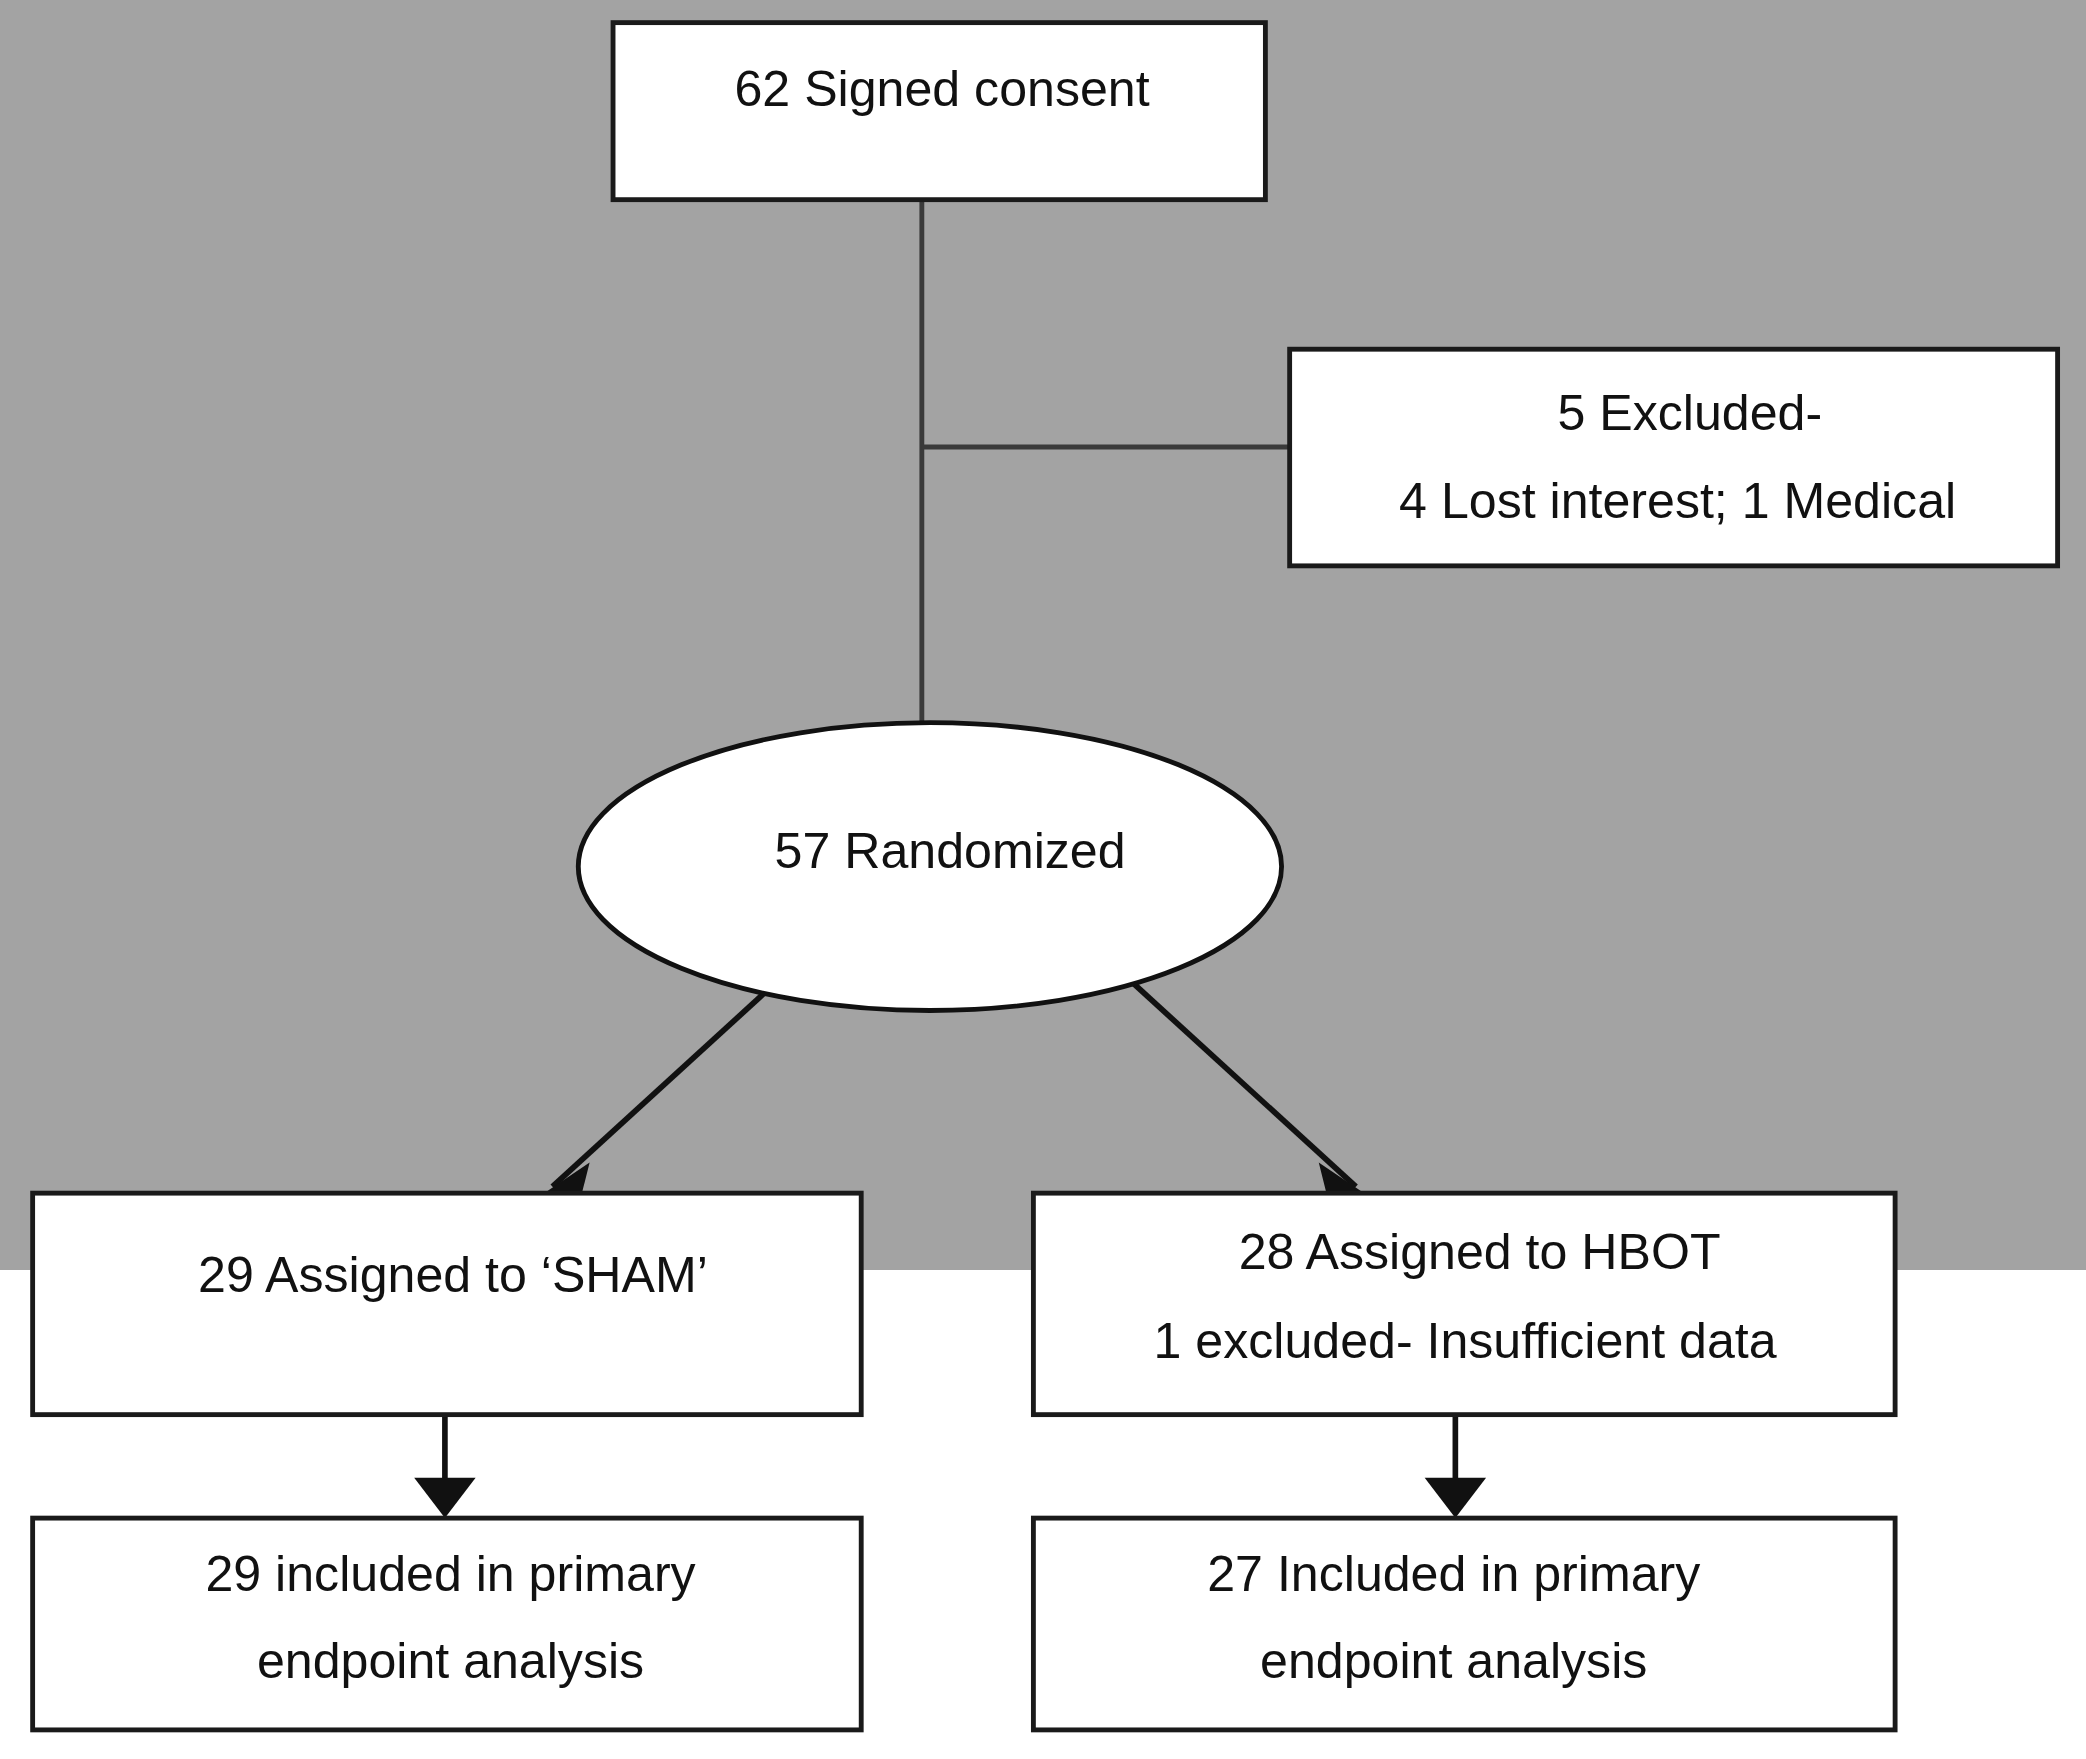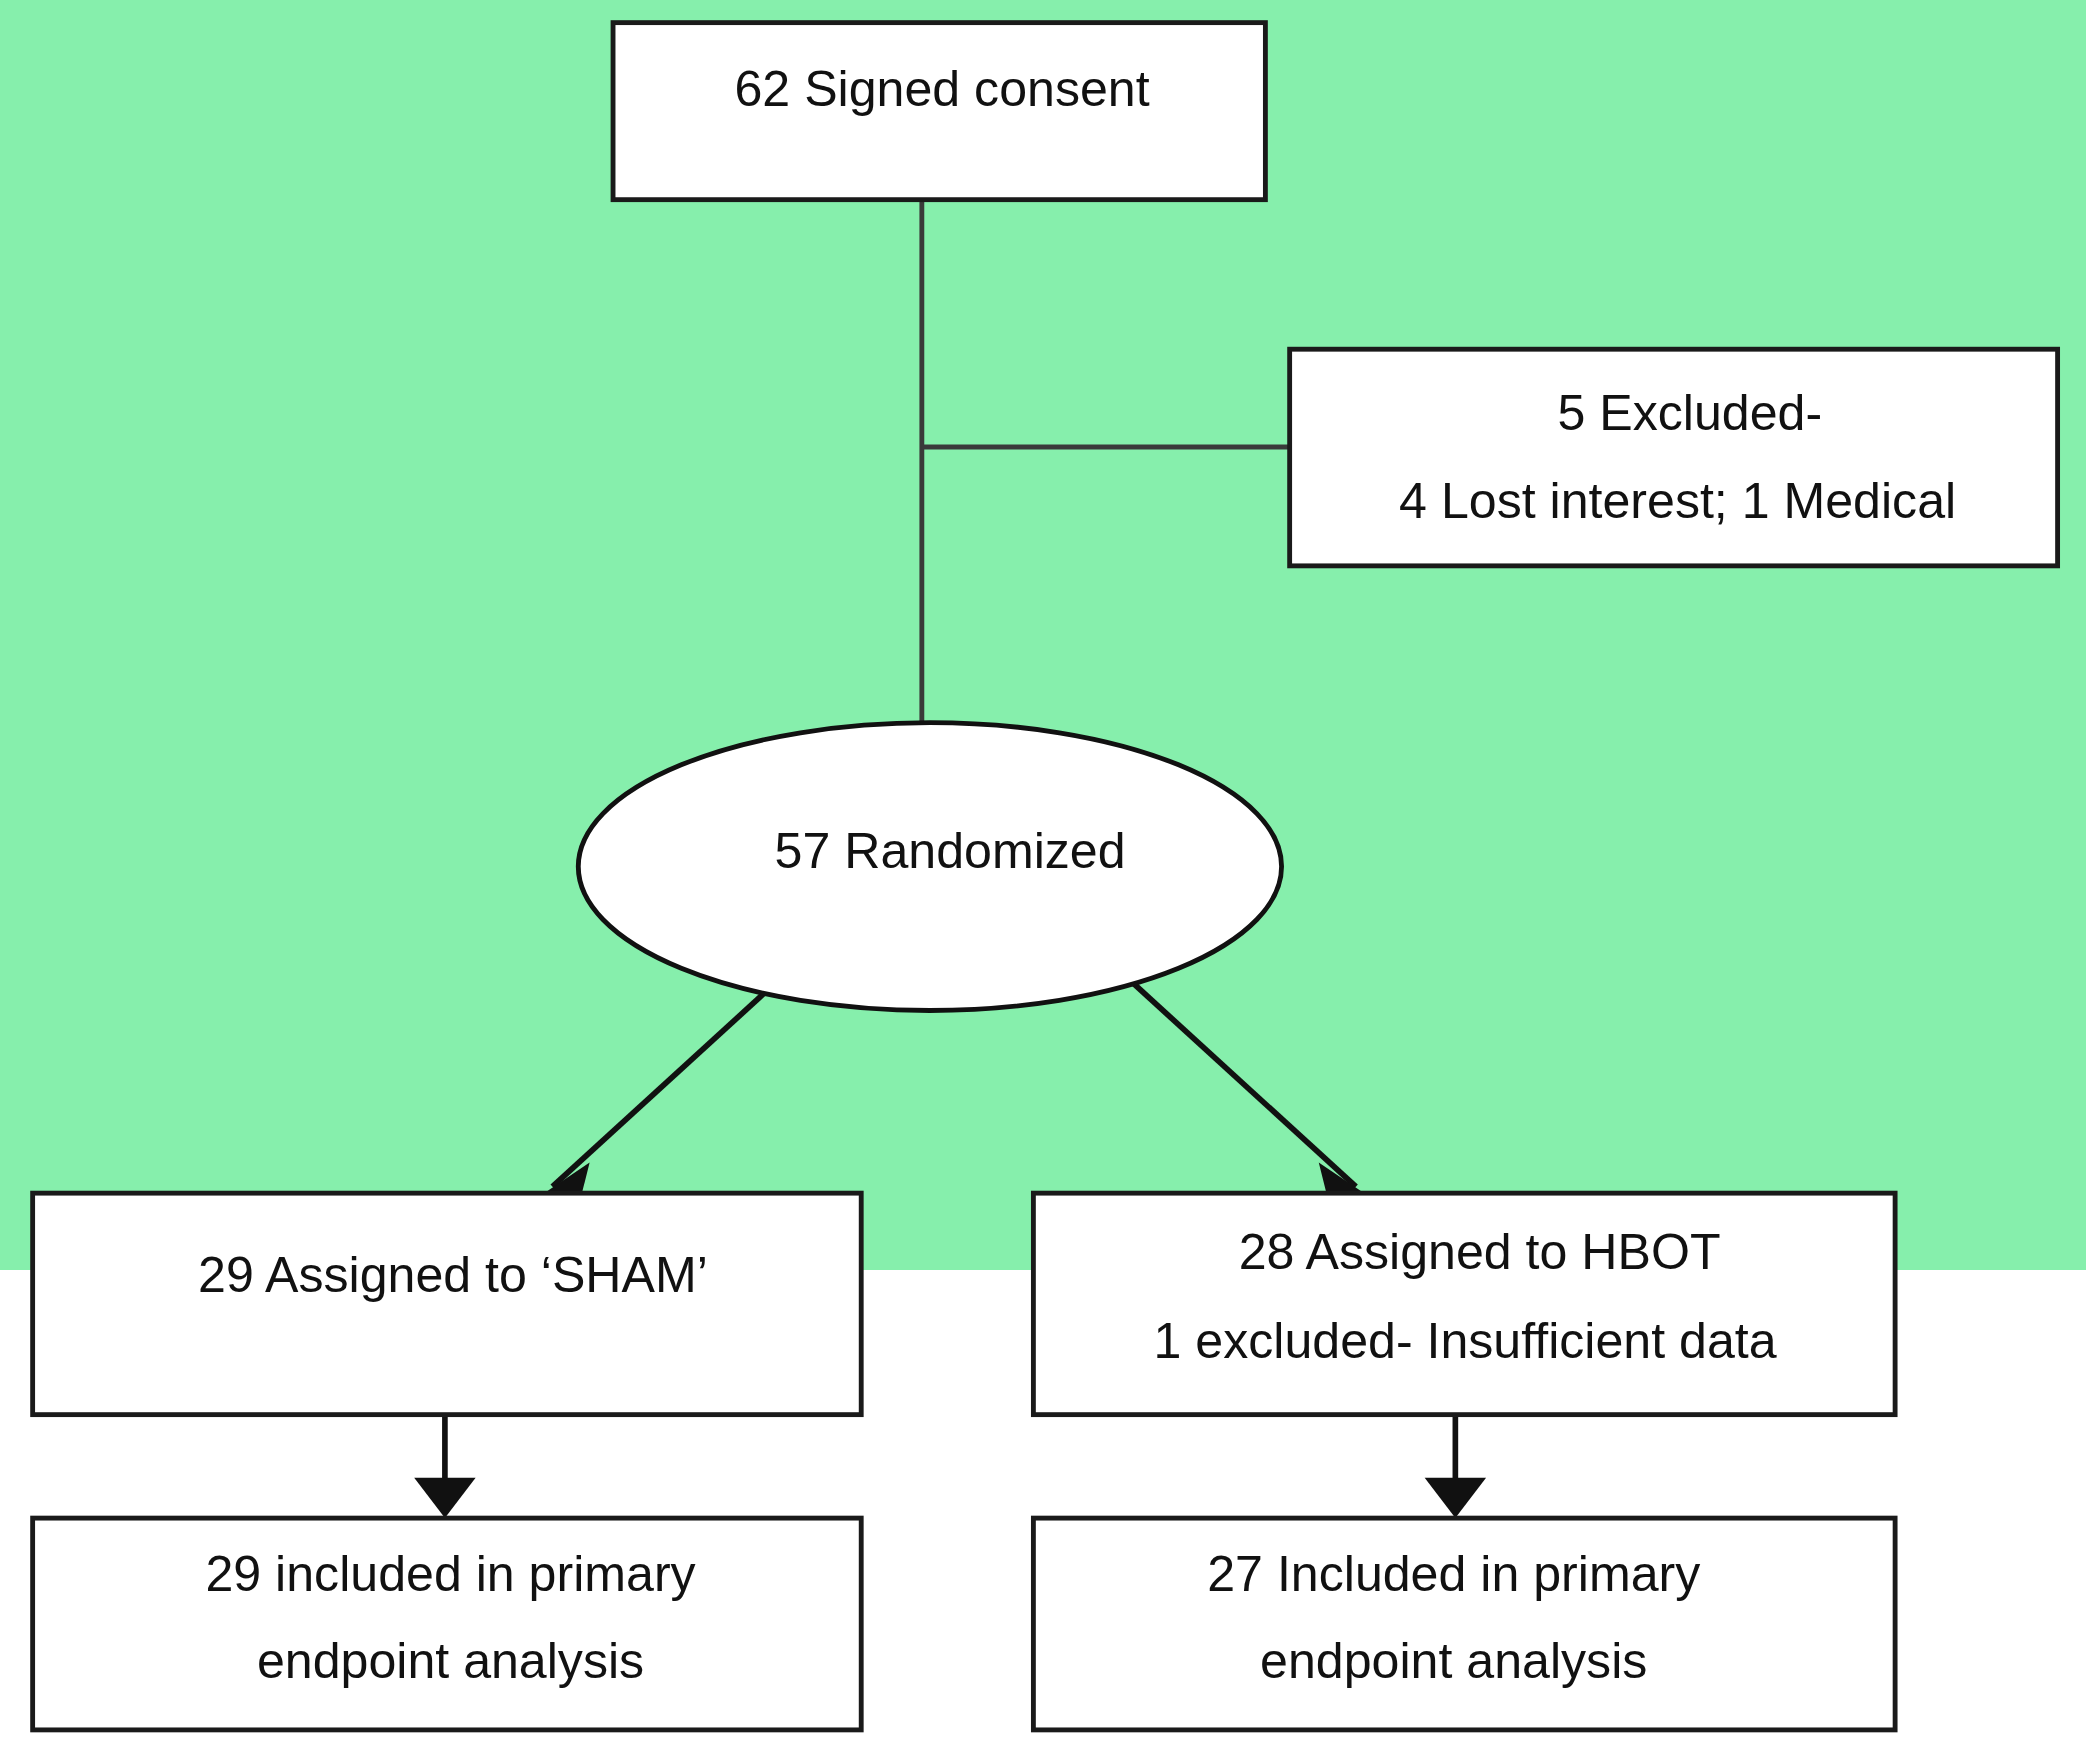--- a/index.html
+++ b/index.html
@@ -10,21 +10,21 @@
   body {
     width: 2087px;
     height: 1759px;
     font-family: "Liberation Sans", sans-serif;
     overflow: hidden;
   }
   #flow-root {
     position: relative;
     width: 2087px;
     height: 1270px;
-    background: #86efac;
+    background: #a3a3a3;
   }
   #flow-svg {
     position: absolute;
     top: 0;
     left: 0;
     width: 2087px;
     height: 1759px;
     display: block;
   }
   .node-box {

